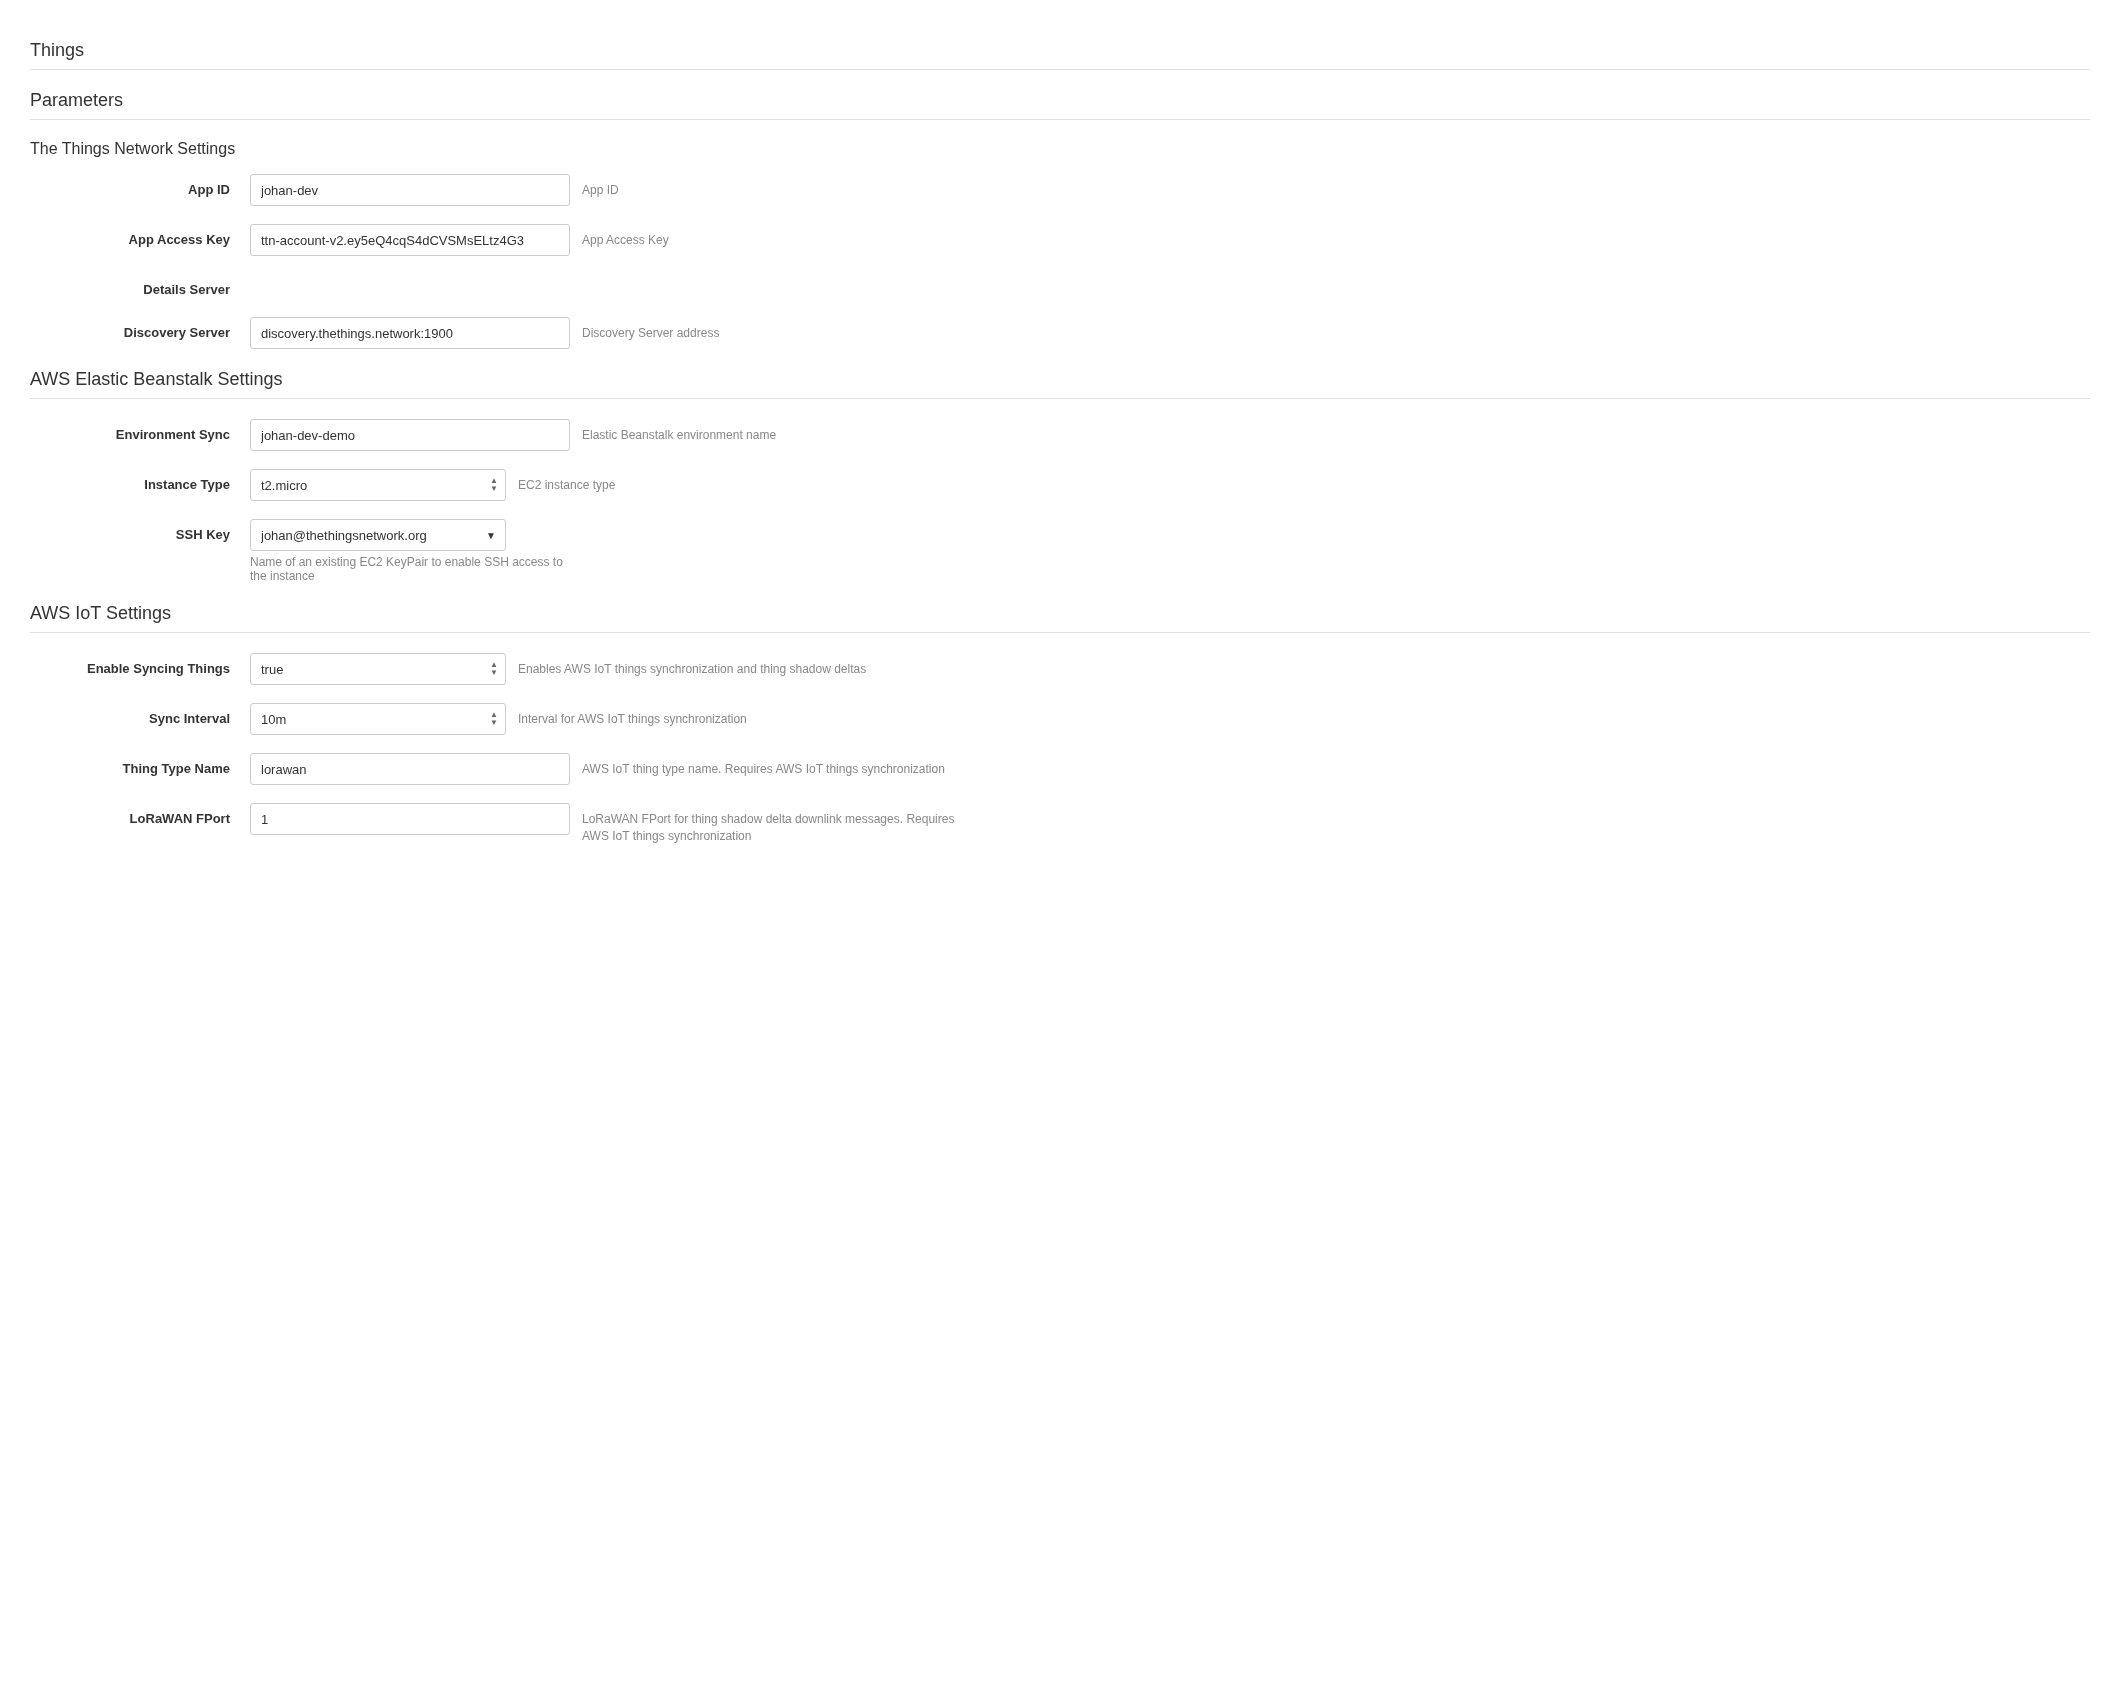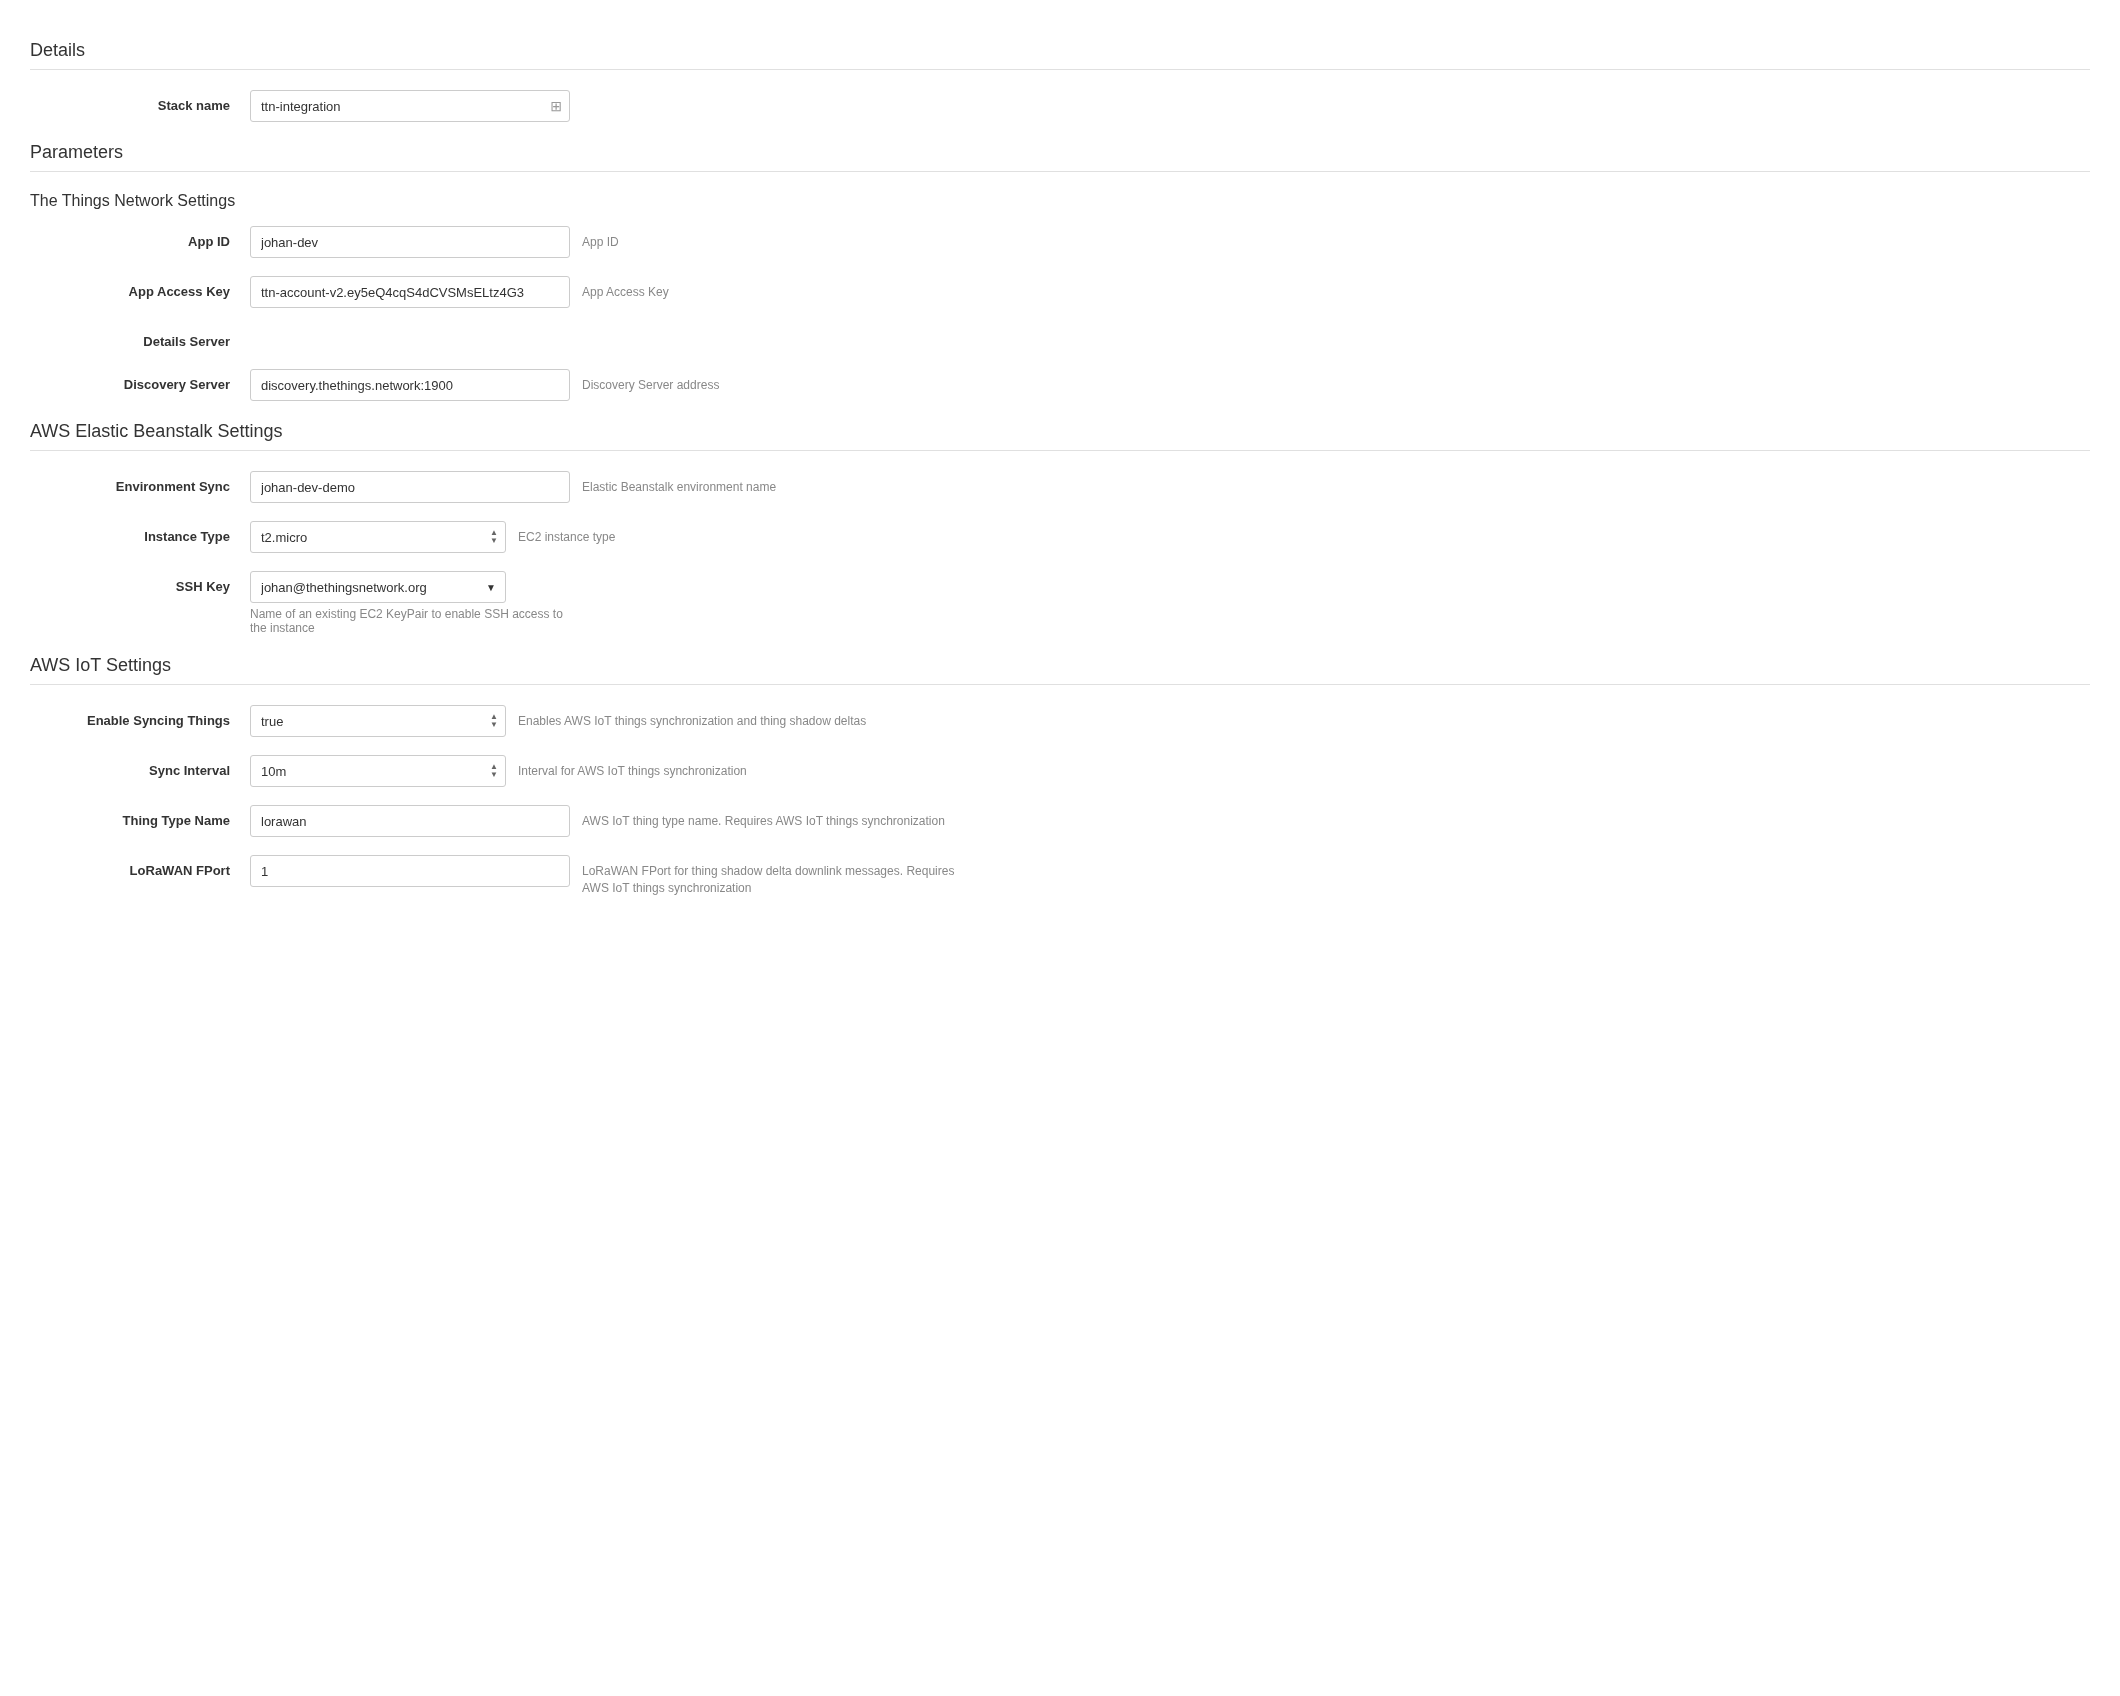--- a/index.html
+++ b/index.html
@@ -135,31 +135,22 @@
     }
     .form-input-col {
       display: flex;
       flex-direction: column;
     }
   </style>
 </head>
 <body>
 
 <div>
-  <h2 class="section-title">Details</h2>
-
-  <div class="form-row">
-    <div class="form-label">Stack name</div>
-    <div class="form-input-group">
-      <div class="form-input-icon">
-        <input type="text" class="form-input" value="ttn-integration" style="">
-        <span class="input-icon">⊞</span>
-      </div>
-    </div>
-  </div>
+  <h2 class="section-title">Things</h2>
+
 </div>
 
 <div>
   <h2 class="section-title">Parameters</h2>
 
   <div>
     <div class="subsection-title">The Things Network Settings</div>
 
     <div class="form-row">
       <div class="form-label">App ID</div>

